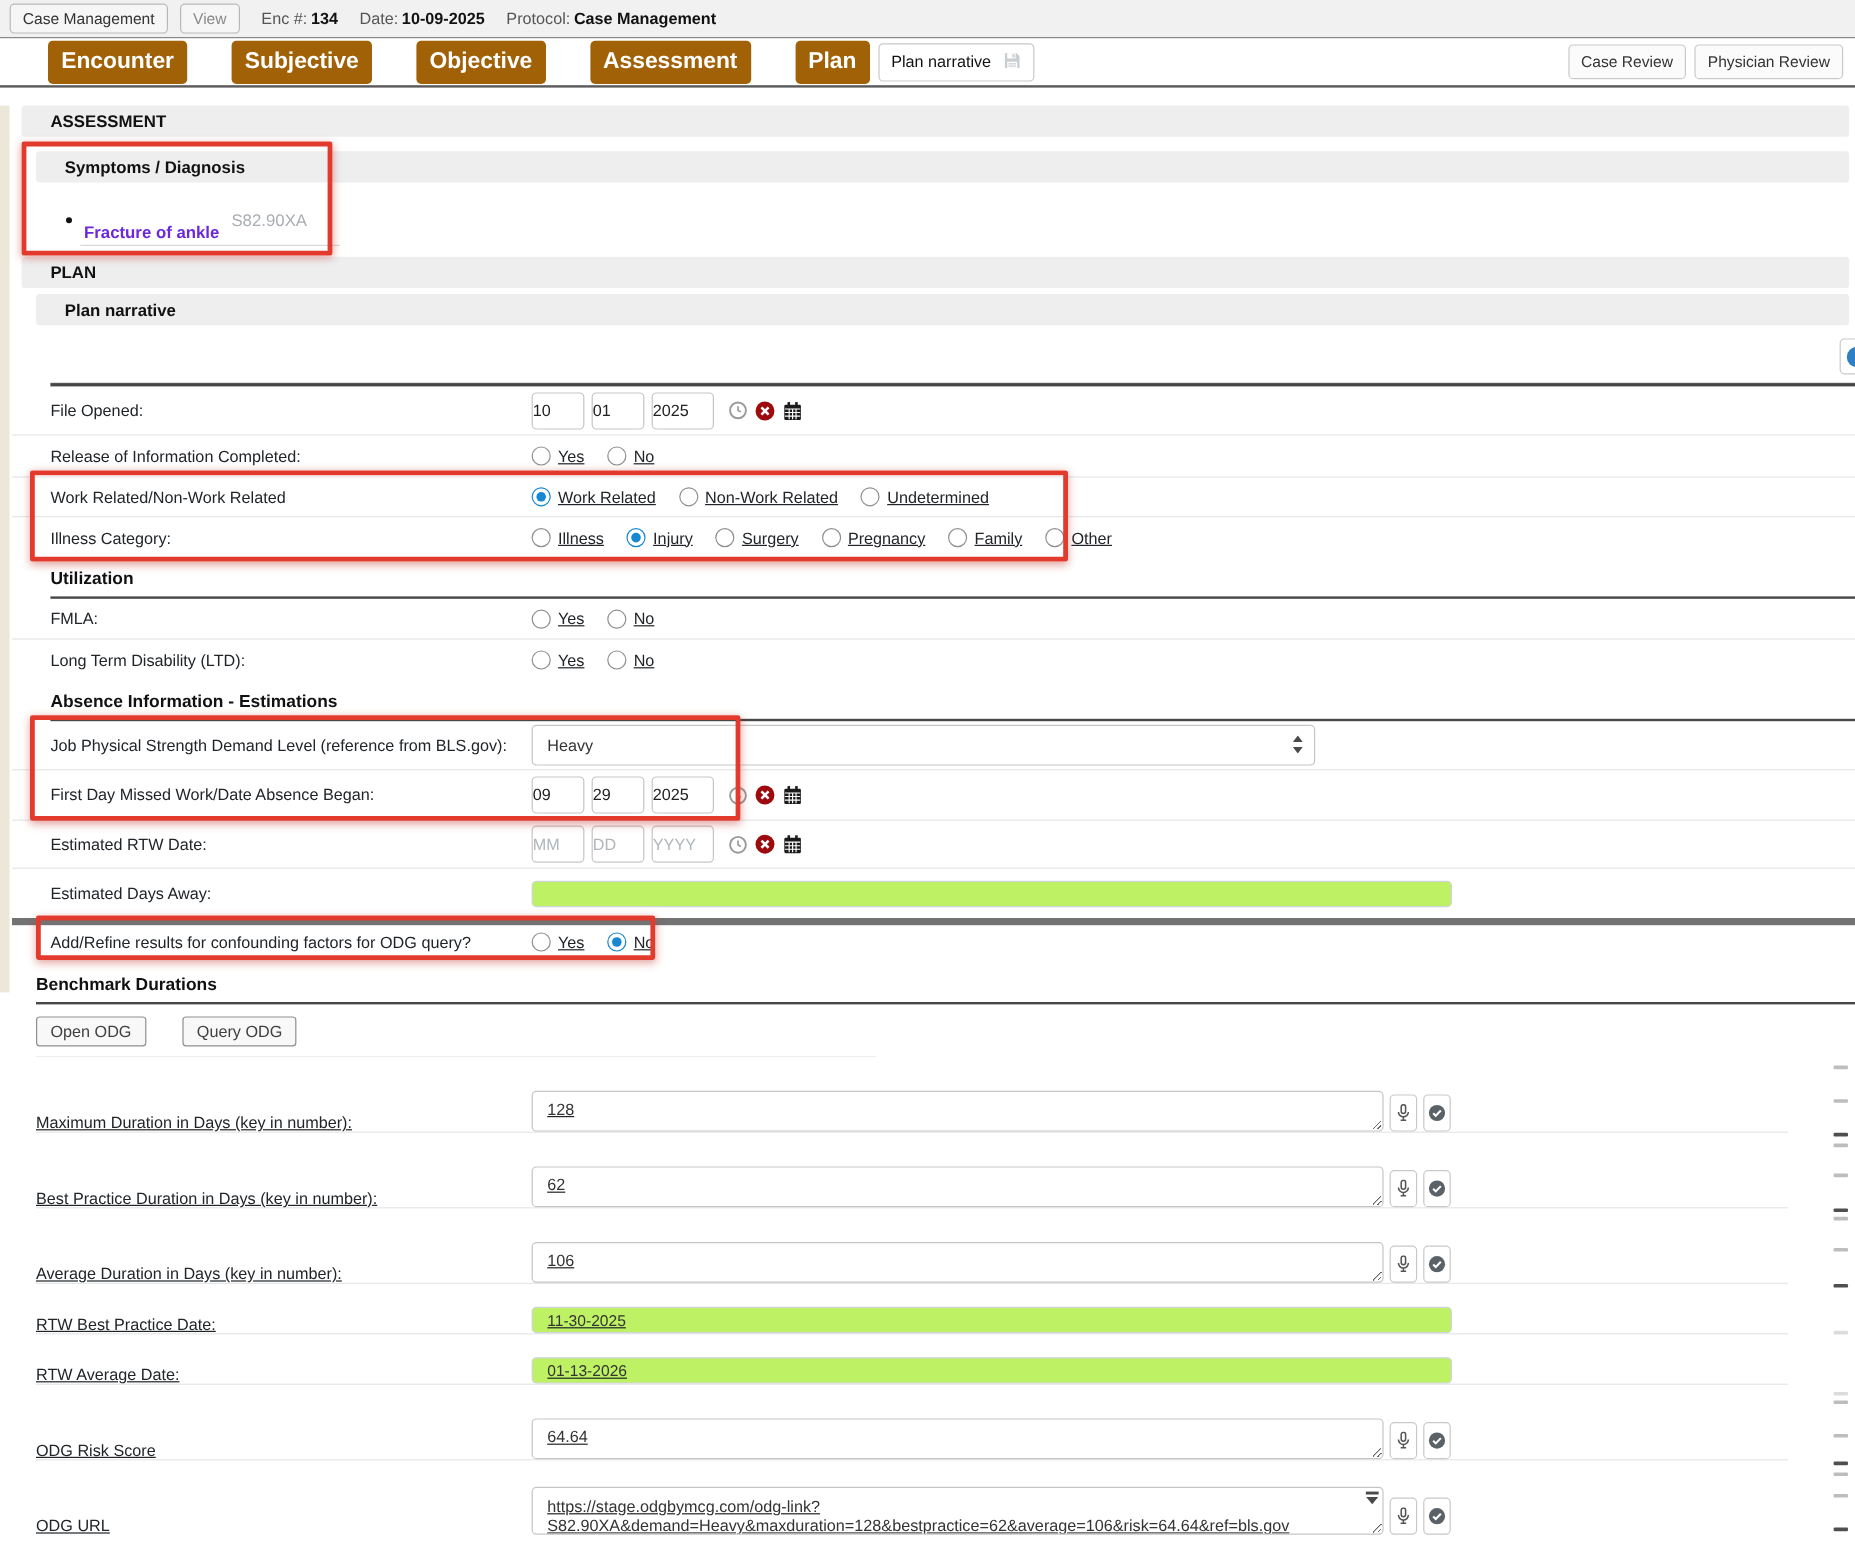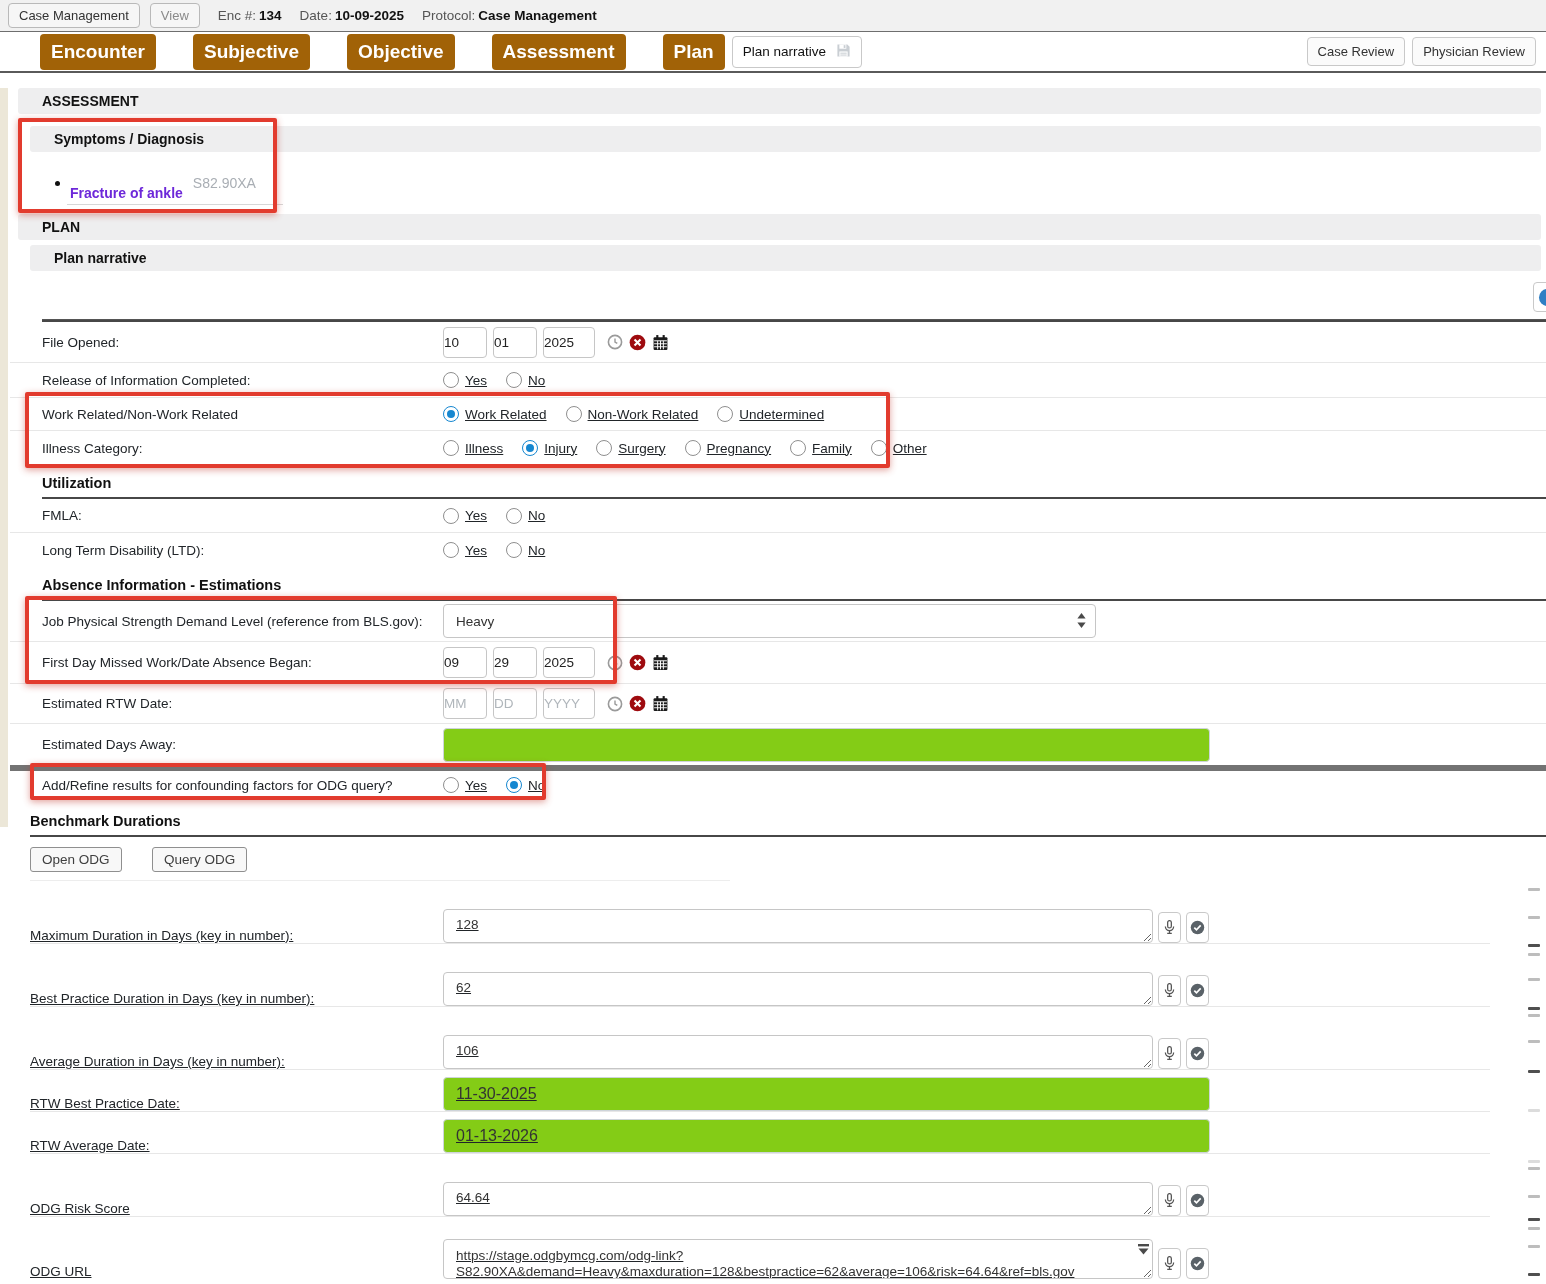--- a/index.html
+++ b/index.html
@@ -58,21 +58,21 @@
   .icn { margin-left:6px; display:inline-flex; align-items:center; }
 
   .radio { display:inline-flex; align-items:center; gap:6px; margin-right:19px; font-size:13.5px; color:#212529; cursor:default;text-decoration:underline; }
   .rb { position:relative; width:16px; height:16px; border-radius:50%; border:1px solid #8f8f8f; background:#fff; display:inline-block; }
   .rb.on { border:1px solid #1687d0; }
   .rb.on::after { content:''; position:absolute; inset:3px; border-radius:50%; background:#1687d0; }
 
   .selbox { position:relative; width:653px; height:34px; border:1px solid #c6c6c6; border-radius:4px; display:flex; align-items:center; padding:0 24px 0 12px; font-size:13.5px; color:#333; background:#fff; }
   .selbox .arr { position:absolute; right:9px; top:8px; }
 
-  .ginput { width:767px; height:34px; background:#84cc16; border:1px solid #ced4da; border-radius:4px; font-size:16px; color:#333; padding:0 12px; font-family:"Liberation Sans",sans-serif; }
+  .ginput { width:767px; height:22px; background:#bef264; border:1px solid #ced4da; border-radius:4px; font-size:13px; color:#333; padding:0 12px; font-family:"Liberation Sans",sans-serif; }
 
   textarea.ta { width:710px; height:34px; border:1px solid #c6c6c6; border-radius:4px; font-size:13.5px; color:#333; padding:7px 12px; resize:both; overflow:hidden; font-family:"Liberation Sans",sans-serif; line-height:16px; }
   textarea.ta.url { height:40px; padding-top:8px; }
   .sqbtn { width:23px; height:31px; background:#fff; border:1px solid #c9c9c9; border-radius:4px; margin-left:5px; display:inline-flex; align-items:center; justify-content:center; }
   .urlwrap { position:relative; display:inline-flex; }
   .scrollind { position:absolute; top:3px; right:4px; }
 
   .odgbtn { background:#f8f8f8; border:1px solid #8f8f8f; border-radius:3px; font-size:13.5px; color:#404040; padding:4px 11px; margin-right:26px; }
   .btnrow { padding-left:20px; margin:10px 0 8px; }
 

